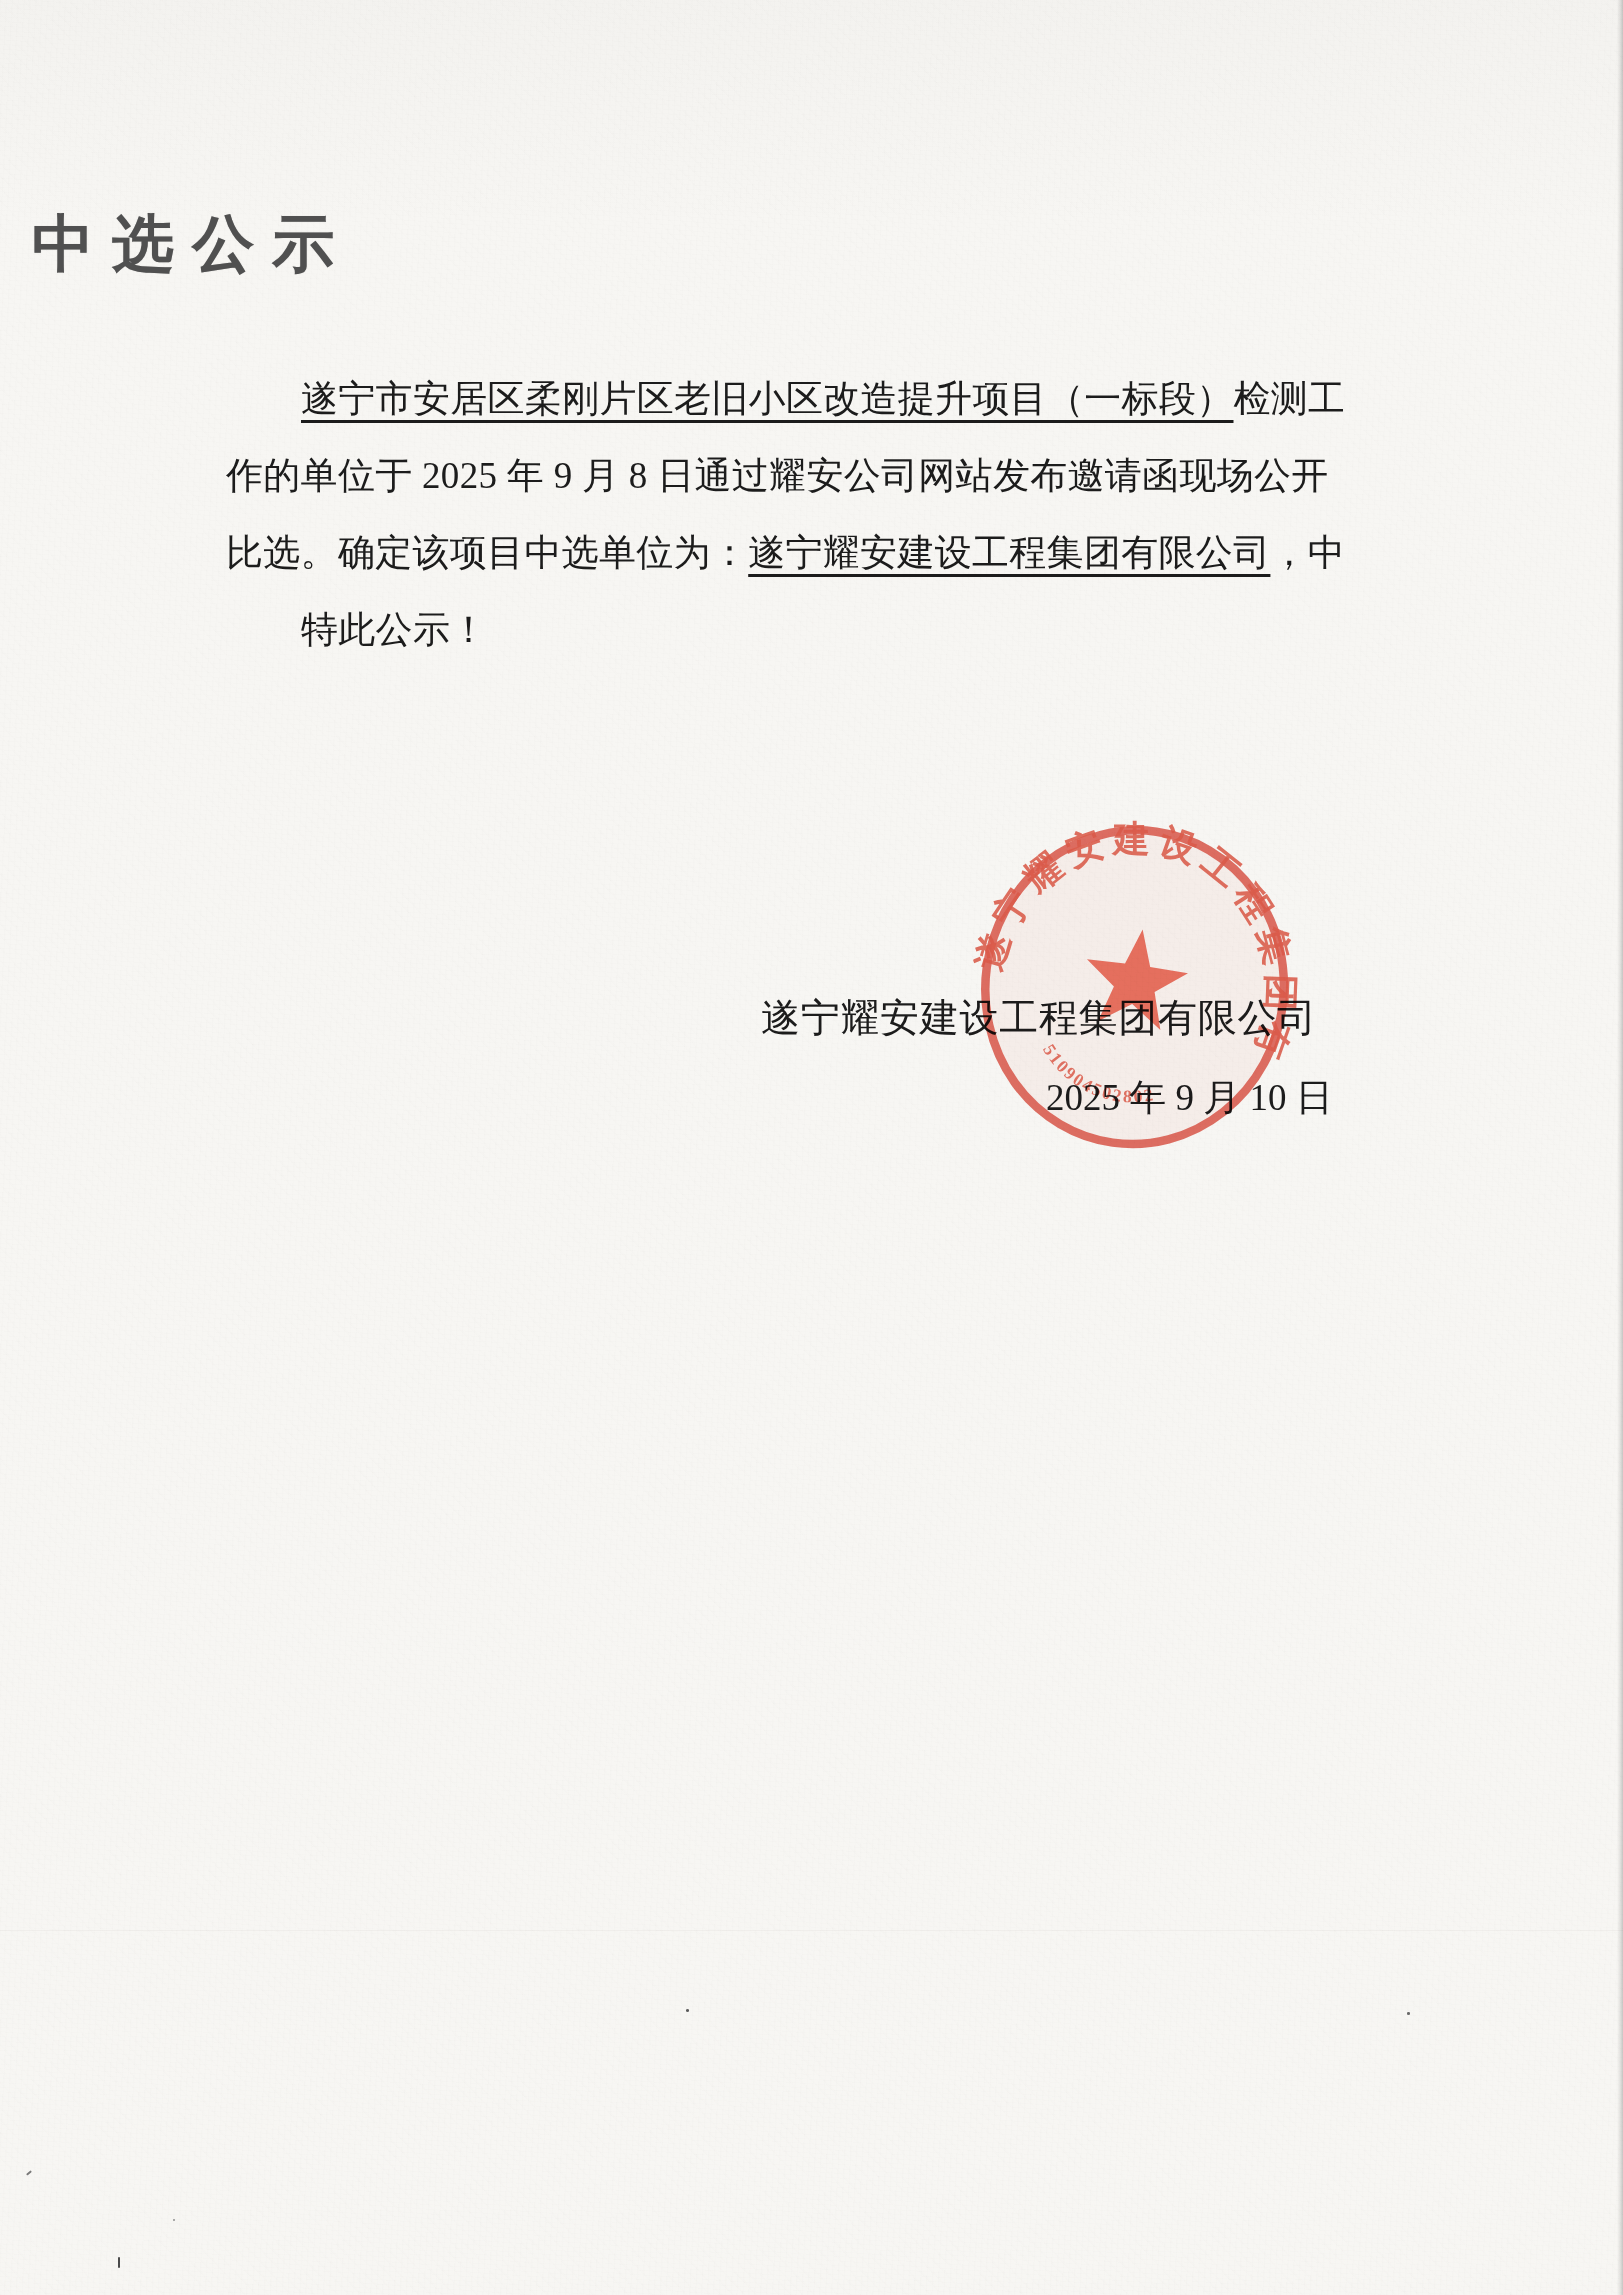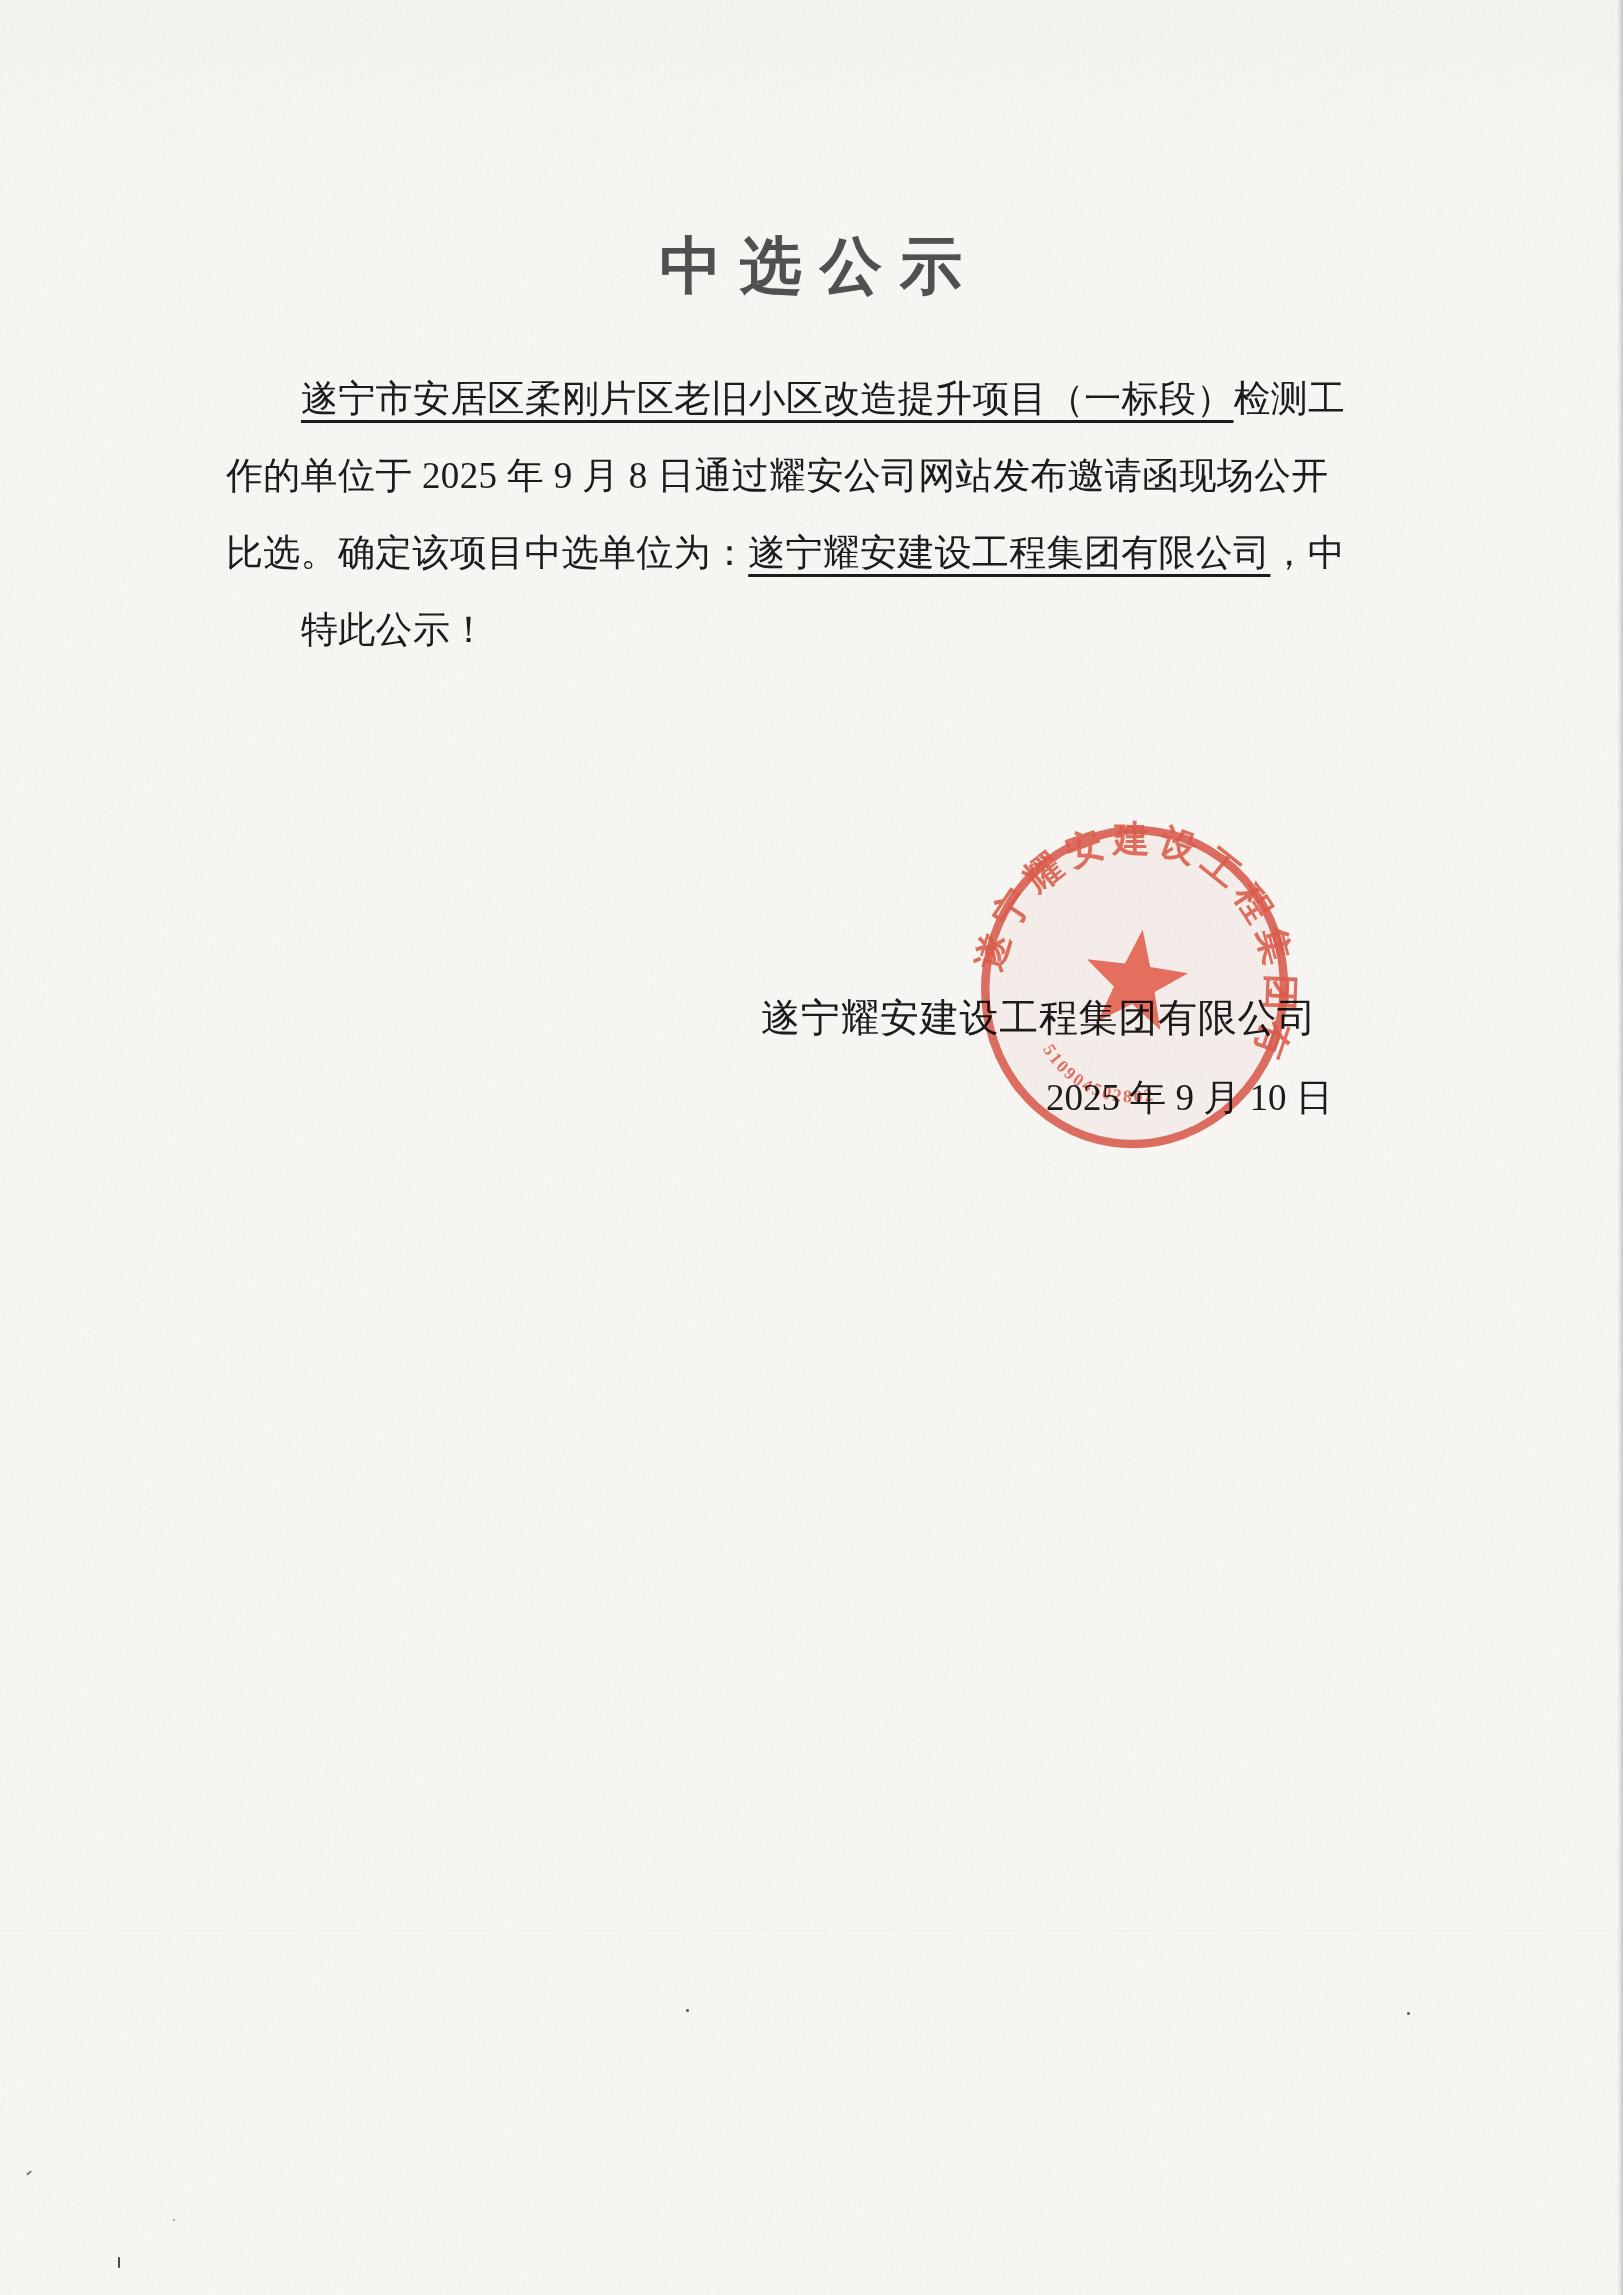--- a/index.html
+++ b/index.html
@@ -14,27 +14,28 @@
       repeating-linear-gradient(93deg, rgba(60,55,50,0.013) 0px, rgba(60,55,50,0.0) 2px, rgba(60,55,50,0.0) 5.9px),
       repeating-linear-gradient(4deg, rgba(60,55,50,0.010) 0px, rgba(60,55,50,0.0) 1.3px, rgba(60,55,50,0.0) 4.6px),
       repeating-linear-gradient(47deg, rgba(110,100,95,0.012) 0px, rgba(110,100,95,0.0) 2.6px, rgba(110,100,95,0.0) 8.5px),
       #f7f6f3;
     font-family: "Liberation Serif", serif;
   }
 
   .title {
     position: absolute;
     left: 0; right: 0;
-    top: 224px;
-    text-align: center;
+    top: 202px;
+    text-align: left;
     font-size: 62px;
     font-weight: bold;
     color: #505050;
     letter-spacing: 1.3px;
     text-shadow: 0 0 0.7px rgba(80,80,80,0.45);
+    padding-left: 32px;
   }
 
   .bodytext {
     position: absolute;
     left: 226px;
     top: 360px;
     width: 1121px;
     color: #1c1c1c;
   }
   .line {

